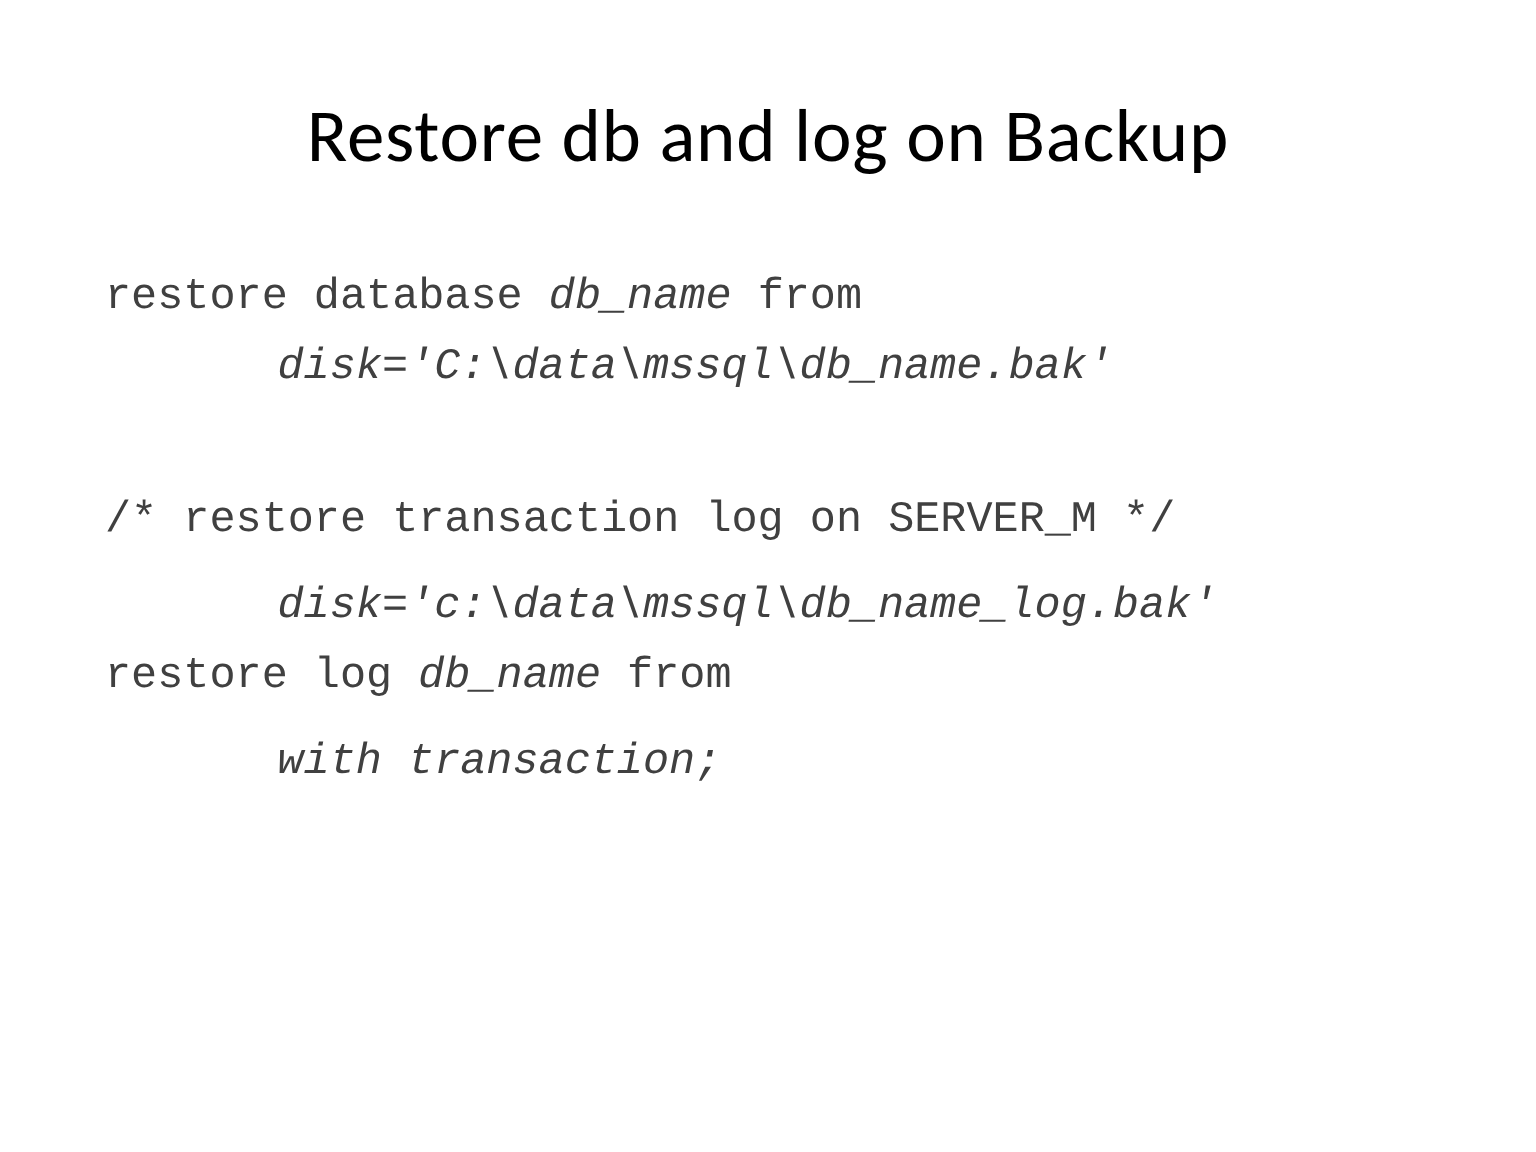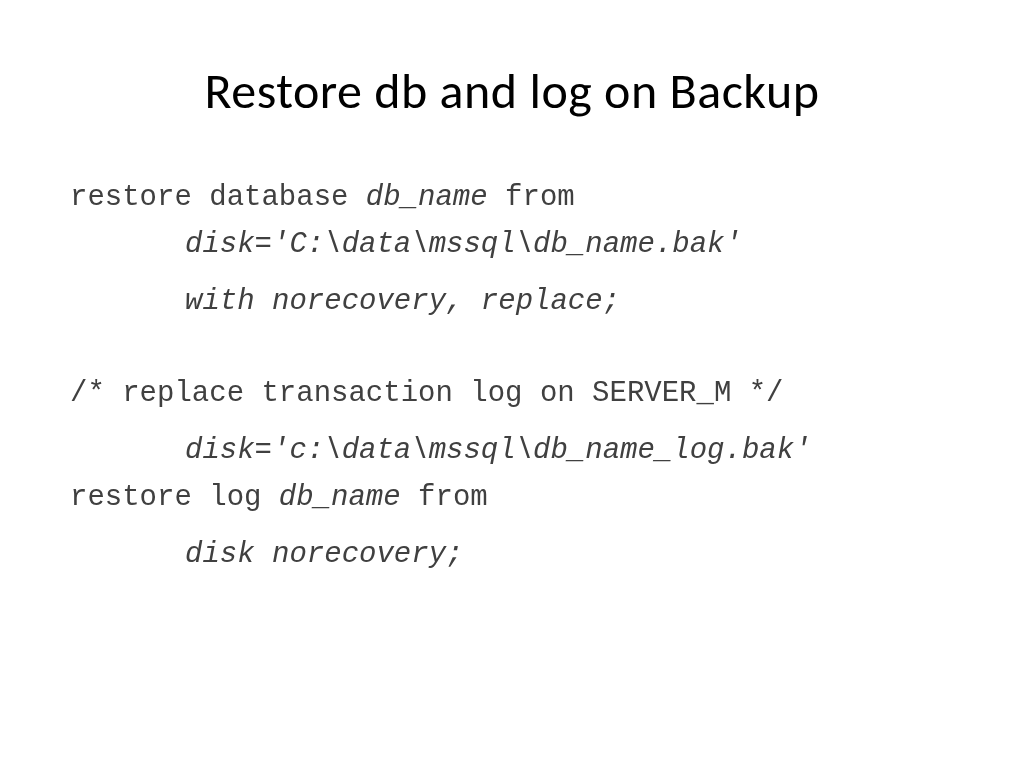--- a/index.html
+++ b/index.html
@@ -56,24 +56,23 @@
 
 <div class="slide">
   <h1 class="title">Restore db and log on Backup</h1>
 
   <div class="code-block">
     <div class="code-line">
       <span>restore database </span><span class="italic">db_name</span><span> from</span>
     </div>
     <div class="code-line indent">disk='C:\data\mssql\db_name.bak'</div>
     <div class="small-spacer"></div>
-    <div class="code-line indent">with norecovery, replace;</div>
     <div class="spacer"></div>
-    <div class="code-line">/* replace transaction log on SERVER_M */</div>
+    <div class="code-line">/* restore transaction log on SERVER_M */</div>
     <div class="small-spacer"></div>
     <div class="code-line indent">disk='c:\data\mssql\db_name_log.bak'</div>
     <div class="code-line">
       <span>restore log </span><span class="italic">db_name</span><span> from</span>
     </div>
     <div class="small-spacer"></div>
-    <div class="code-line indent">disk norecovery;</div>
+    <div class="code-line indent">with transaction;</div>
   </div>
 </div>
 
 </body></html>

